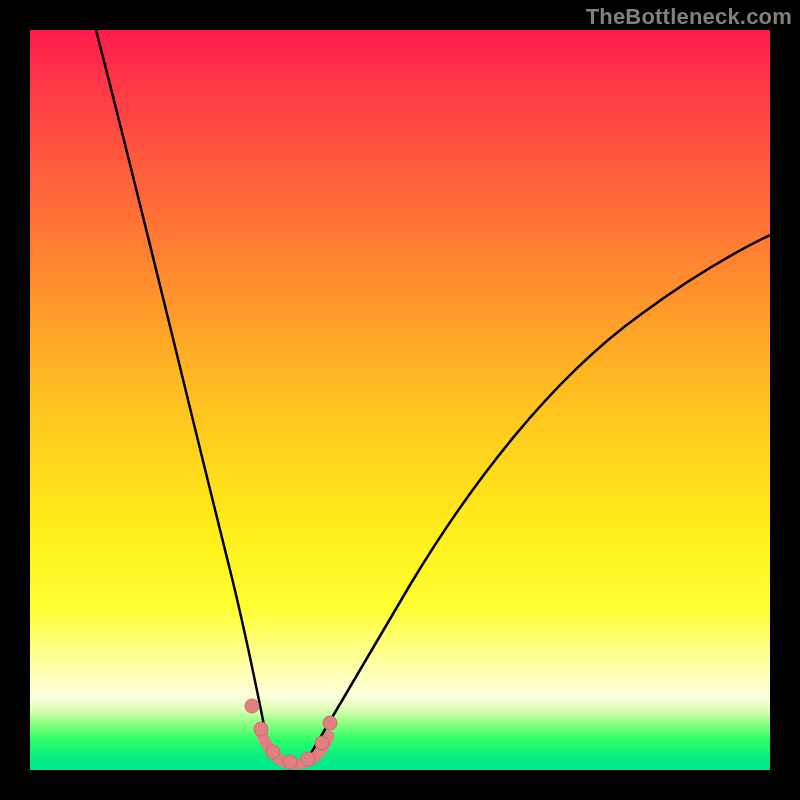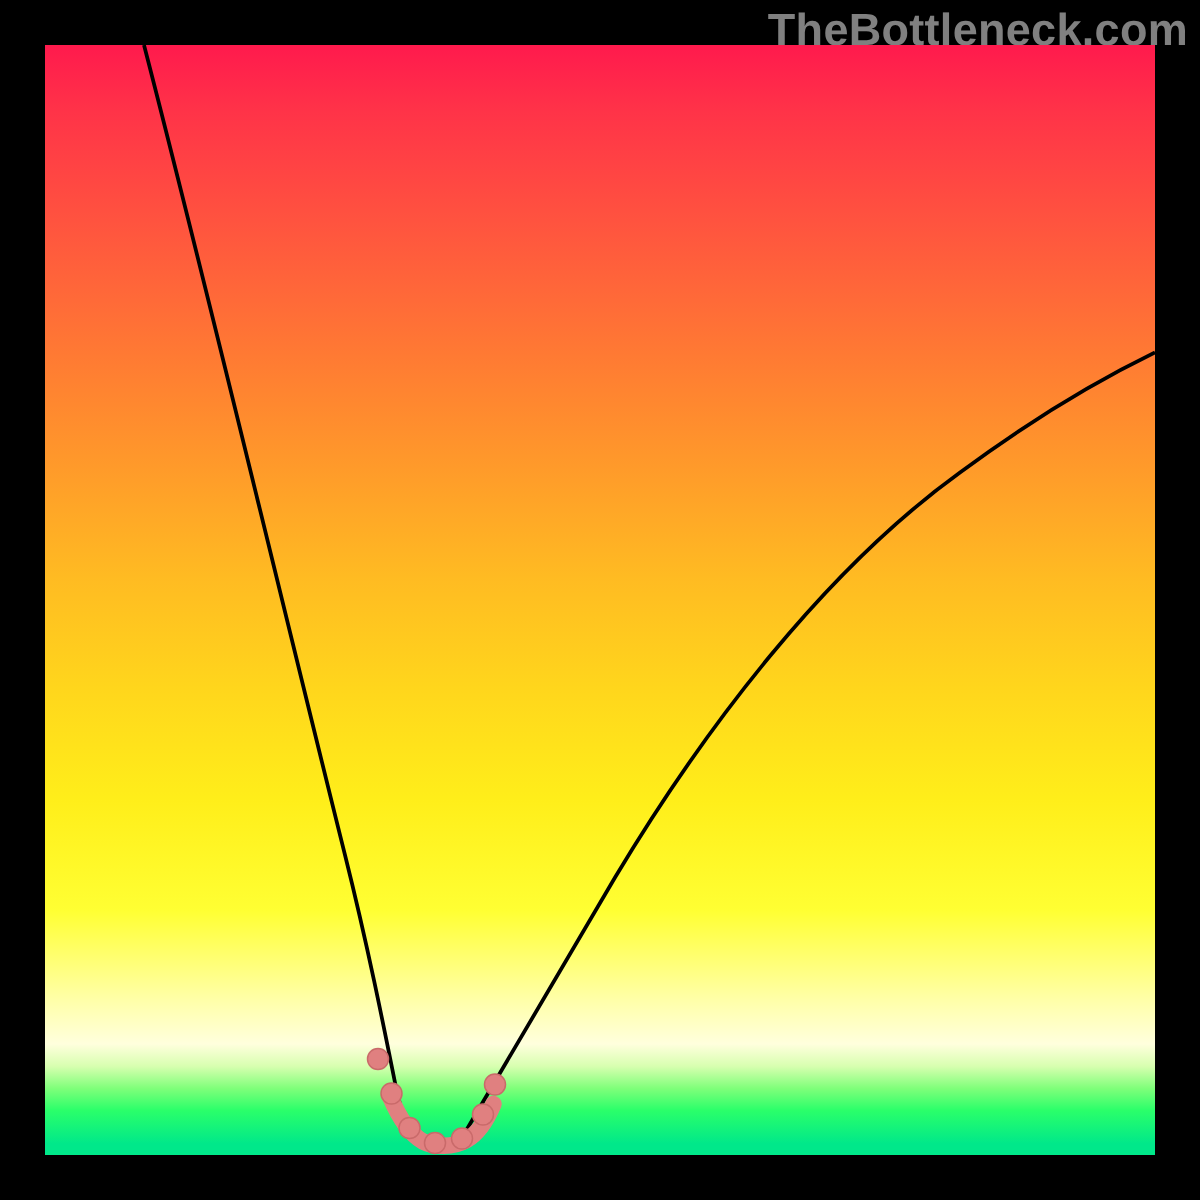--- a/index.html
+++ b/index.html
@@ -49,21 +49,21 @@
       #2aff6a 96%,
       #00e88a 99%,
       #00e88a 100%
     );
   }
   .watermark {
     position: absolute;
     top: 4px;
     right: 8px;
     color: #808080;
-    font-size: 30px;
+    font-size: 22px;
     font-weight: 600;
     letter-spacing: 0.2px;
     user-select: none;
     pointer-events: none;
   }
   svg.curves {
     position: absolute;
     inset: 0;
   }
 </style>

